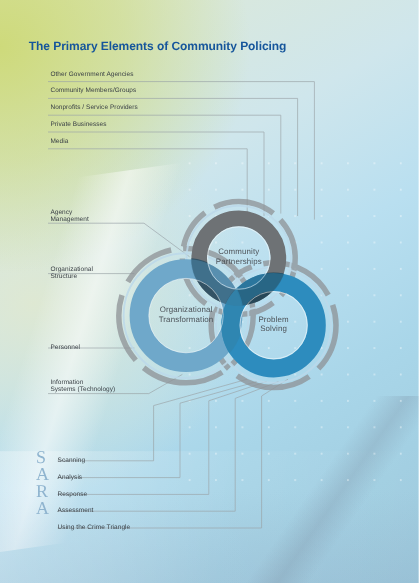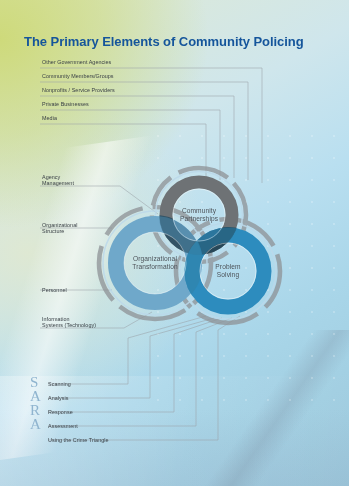--- a/index.html
+++ b/index.html
@@ -31,21 +31,21 @@
   #sw-diag{
     left:120px;top:330px;width:300px;height:200px;
     background:linear-gradient(125deg,rgba(255,255,255,0.0) 44%,rgba(120,140,160,0.28) 50%,rgba(255,255,255,0.0) 56%);
   }
 
   #vec{position:absolute;left:0;top:0;width:349px;height:486px;}
 
   
   #title{
     position:absolute;left:24px;top:34px;
-    font-size:13px;font-weight:bold;color:#15559b;
+    font-size:10px;font-weight:bold;color:#15559b;
     letter-spacing:-0.05px;white-space:nowrap;
   }
 
   
   .lbl{
     position:absolute;
     font-size:5.4px;color:#3a4046;
     line-height:6.4px;white-space:nowrap;
     letter-spacing:0.05px;
   }

